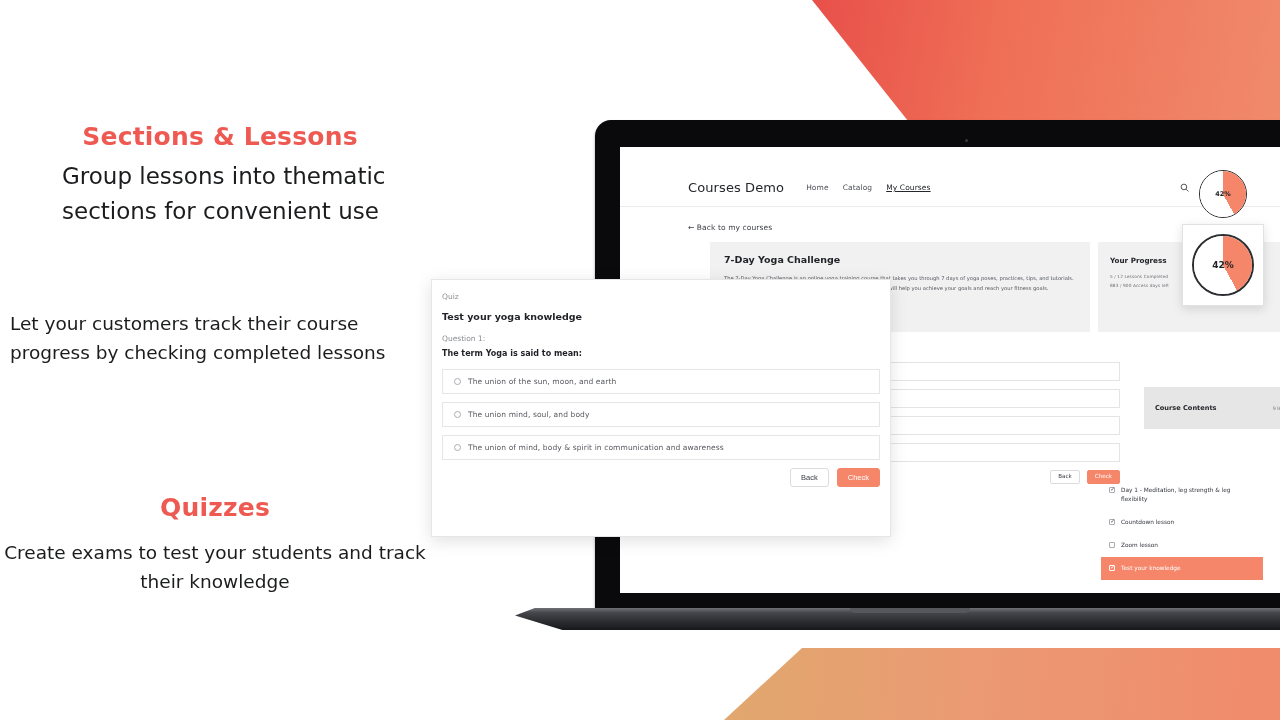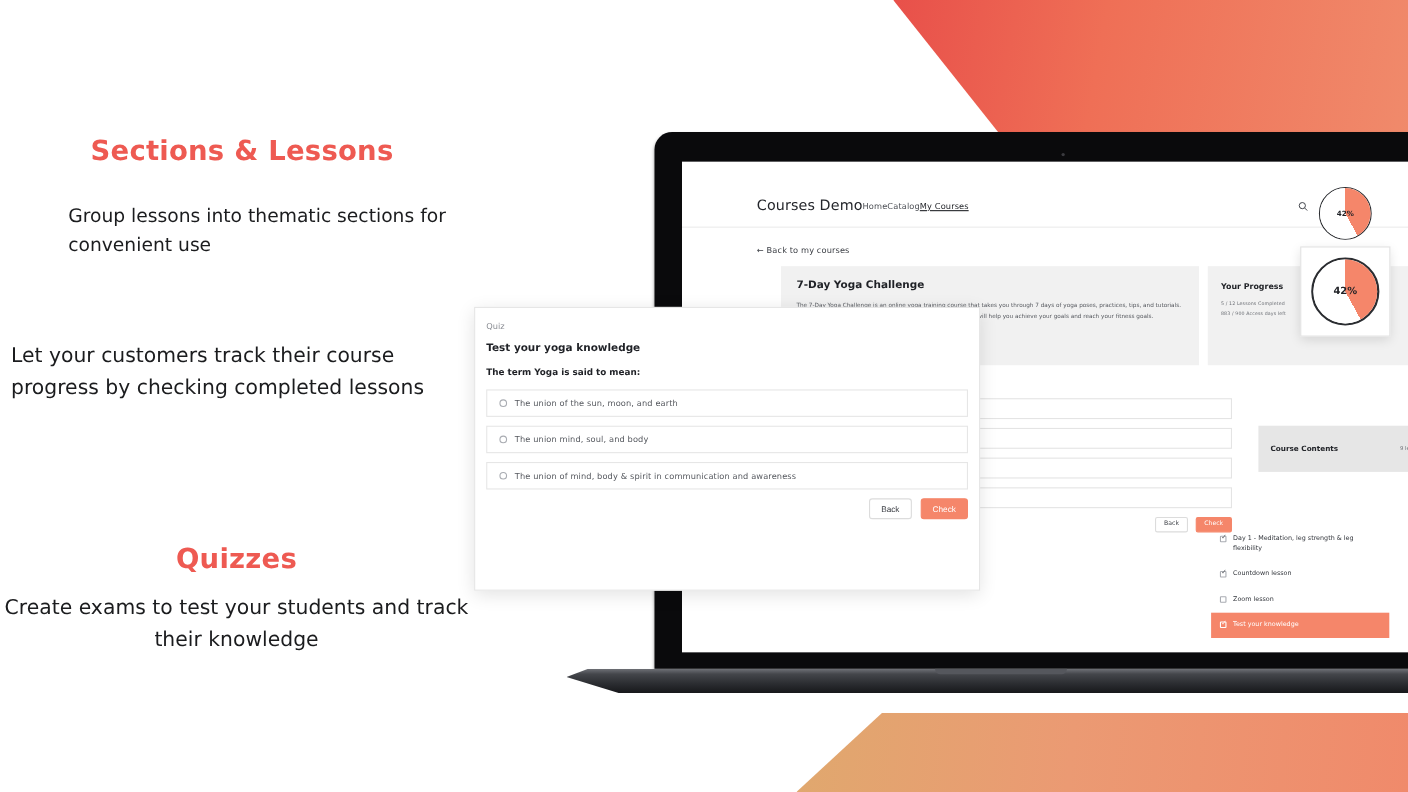--- a/index.html
+++ b/index.html
@@ -51,21 +51,21 @@
   }
 
   
   .site { position: absolute; inset: 0; background: #fff; }
   .site-nav {
     position: absolute; left: 0; top: 22px; width: 100%; height: 38px;
     border-bottom: 1px solid #ececec;
     display: flex; align-items: center; padding: 0 60px 0 68px;
   }
   .brand { font-size: 13px; color: #24262b; letter-spacing: .1px; }
-  .nav-links { display: flex; }
+  .nav-links { display: flex; gap: 14px; margin-left: 22px; }
   .nav-link { font-size: 7.5px; color: #4d5056; letter-spacing: .1px; }
   .nav-link.active { text-decoration: underline; color: #24262b; }
   .nav-icons { margin-left: auto; display: flex; gap: 14px; align-items: center; }
   .nav-icons svg { display: block; }
 
   .backlink {
     position: absolute; left: 68px; top: 76px;
     font-size: 7.5px; color: #3b3e44; letter-spacing: .1px;
   }
 
@@ -181,21 +181,21 @@
   .btn-check { background: #f5866a; border: 1px solid #f5866a; color: #ffffff; }
 
   
   .copy { position: absolute; left: 0; top: 0; width: 430px; }
   .blk-title {
     color: #ee5a52; font-weight: bold; text-align: center; letter-spacing: .2px;
   }
   .blk-body { color: #1b1c1e; }
   .b1 { position: absolute; left: 10px; top: 122px; width: 420px; }
   .b1 .blk-title { font-size: 25px; }
-  .b1 .blk-body { font-size: 17px; line-height: 1.5; text-align: left; padding-left: 52px; margin-top: 34px; }
+  .b1 .blk-body { font-size: 23px; line-height: 1.5; text-align: left; padding-left: 52px; margin-top: 8px; }
   .b2 { position: absolute; left: 10px; top: 293px; width: 420px; }
   .b2 .blk-title { font-size: 25px; }
   .b2 .blk-body { font-size: 18.5px; line-height: 1.55; text-align: left; margin-top: 17px; }
   .b3 { position: absolute; left: 0px; top: 493px; width: 430px; }
   .b3 .blk-title { font-size: 25px; }
   .b3 .blk-body { font-size: 18.5px; line-height: 1.55; text-align: center; margin-top: 17px; }
 </style>
 </head>
 <body>
 
@@ -327,20 +327,21 @@
   <div class="callout-donut">
     <div class="donut-lg">
       <div class="donut-face" id="donut-face-lg" style="background: conic-gradient(rgb(245, 134, 106) 0deg, rgb(245, 134, 106) 151.2deg, rgb(255, 255, 255) 151.2deg, rgb(255, 255, 255) 360deg);"></div>
       <div class="donut-label">42%</div>
     </div>
   </div>
 
   <div class="quiz-modal">
     <div class="q-kicker">Quiz</div>
     <div class="q-title">Test your yoga knowledge</div>
+    <div class="q-num">Question 1:</div>
     <div class="q-text">The term Yoga is said to mean:</div>
 
     <div class="opt">
       <span class="radio"></span>
       <span class="opt-text">The union of the sun, moon, and earth</span>
     </div>
     <div class="opt">
       <span class="radio"></span>
       <span class="opt-text">The union mind, soul, and body</span>
     </div>

